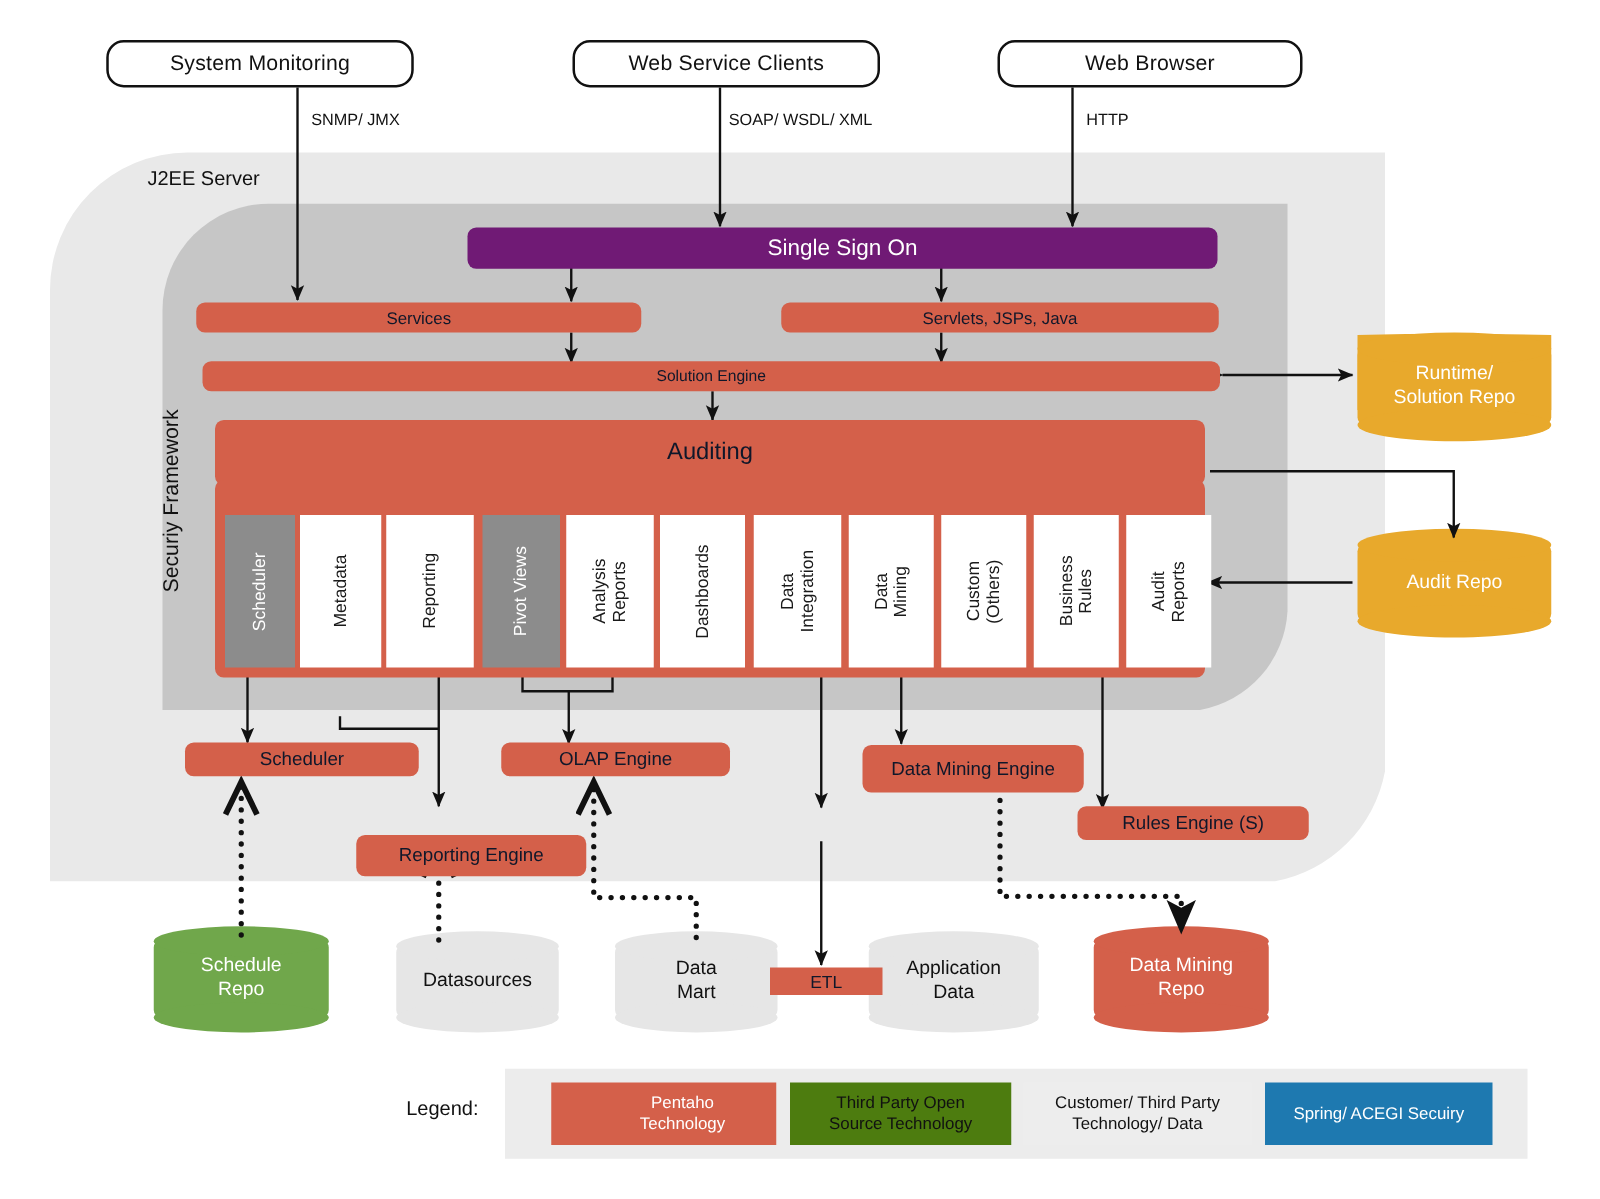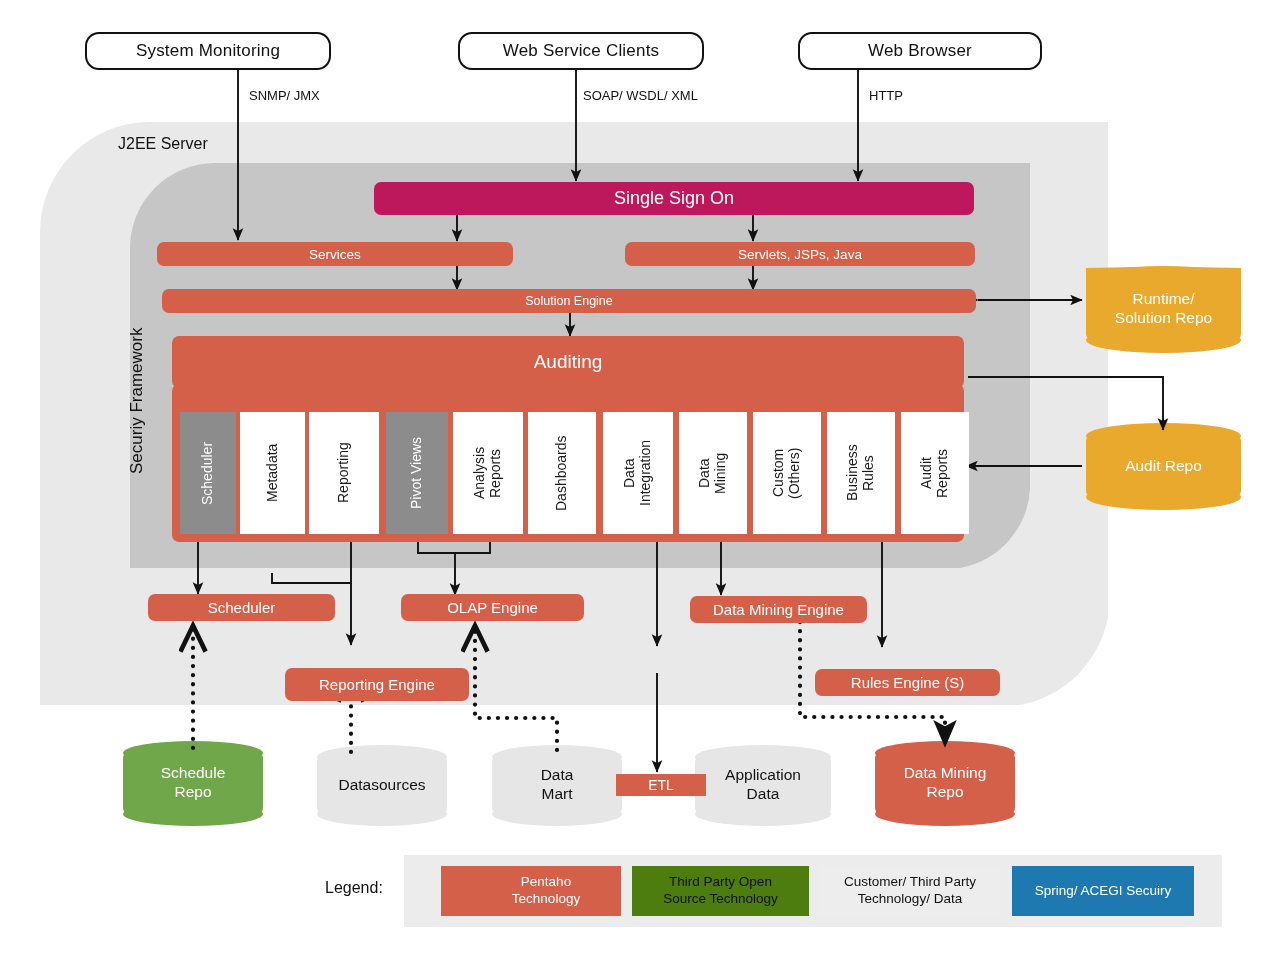--- a/index.html
+++ b/index.html
@@ -11,25 +11,25 @@
   .node{position:absolute;box-sizing:border-box;display:flex;align-items:center;justify-content:center;text-align:center;}
 
   
   .client{
     border:2px solid #111;border-radius:14px;background:#fff;color:#111;
     font-size:17px;letter-spacing:.2px;
   }
 
   
   .bar{
-    background:#D4604A;color:#ffffff;border-radius:7px;
+    background:#D4604A;color:#0f172a;border-radius:7px;
   }
   .bar.sq{border-radius:0;}
 
-  .blue{background:#be185d;color:#fff;border-radius:7px;}
+  .blue{background:#701a75;color:#fff;border-radius:7px;}
 
   
   .comp{
     background:#fff;color:#1a1a1a;font-size:14px;line-height:1.12;
     writing-mode:vertical-rl;transform:rotate(180deg);
     display:flex;align-items:center;justify-content:center;text-align:center;
   }
   .comp.third{background:#8C8C8C;color:#fff;}
 
   
@@ -261,24 +261,24 @@
 
   <div class="node bar" style="left:148px;top:594px;width:187px;height:27px;font-size:15px;">
     <span>Scheduler</span>
   </div>
   <div class="node bar" style="left:285px;top:668px;width:184px;height:33px;font-size:15px;">
     <span>Reporting Engine</span>
   </div>
   <div class="node bar" style="left:401px;top:594px;width:183px;height:27px;font-size:15px;">
     <span>OLAP Engine</span>
   </div>
-  <div class="node bar" style="left:690px;top:596px;width:177px;height:27px;font-size:15px;">
+  <div class="node bar" style="left:690px;top:596px;width:177px;height:38px;font-size:15px;">
     <span>Data Mining Engine</span>
   </div>
-  <div class="node bar" style="left:815px;top:645px;width:185px;height:27px;font-size:15px;margin-top:24px;">
+  <div class="node bar" style="left:862px;top:645px;width:185px;height:27px;font-size:15px;">
     <span>Rules Engine (S)</span>
   </div>
 
   <div class="node bar sq" style="left:616px;top:774px;width:90px;height:22px;font-size:14px;">
     <span>ETL</span>
   </div>
 
   <div class="cyl-label" style="left:1086px;top:278px;width:155px;height:62px;color:#fff;font-size:15.5px;white-space:pre-line;">Runtime/
 Solution Repo</div>
 

